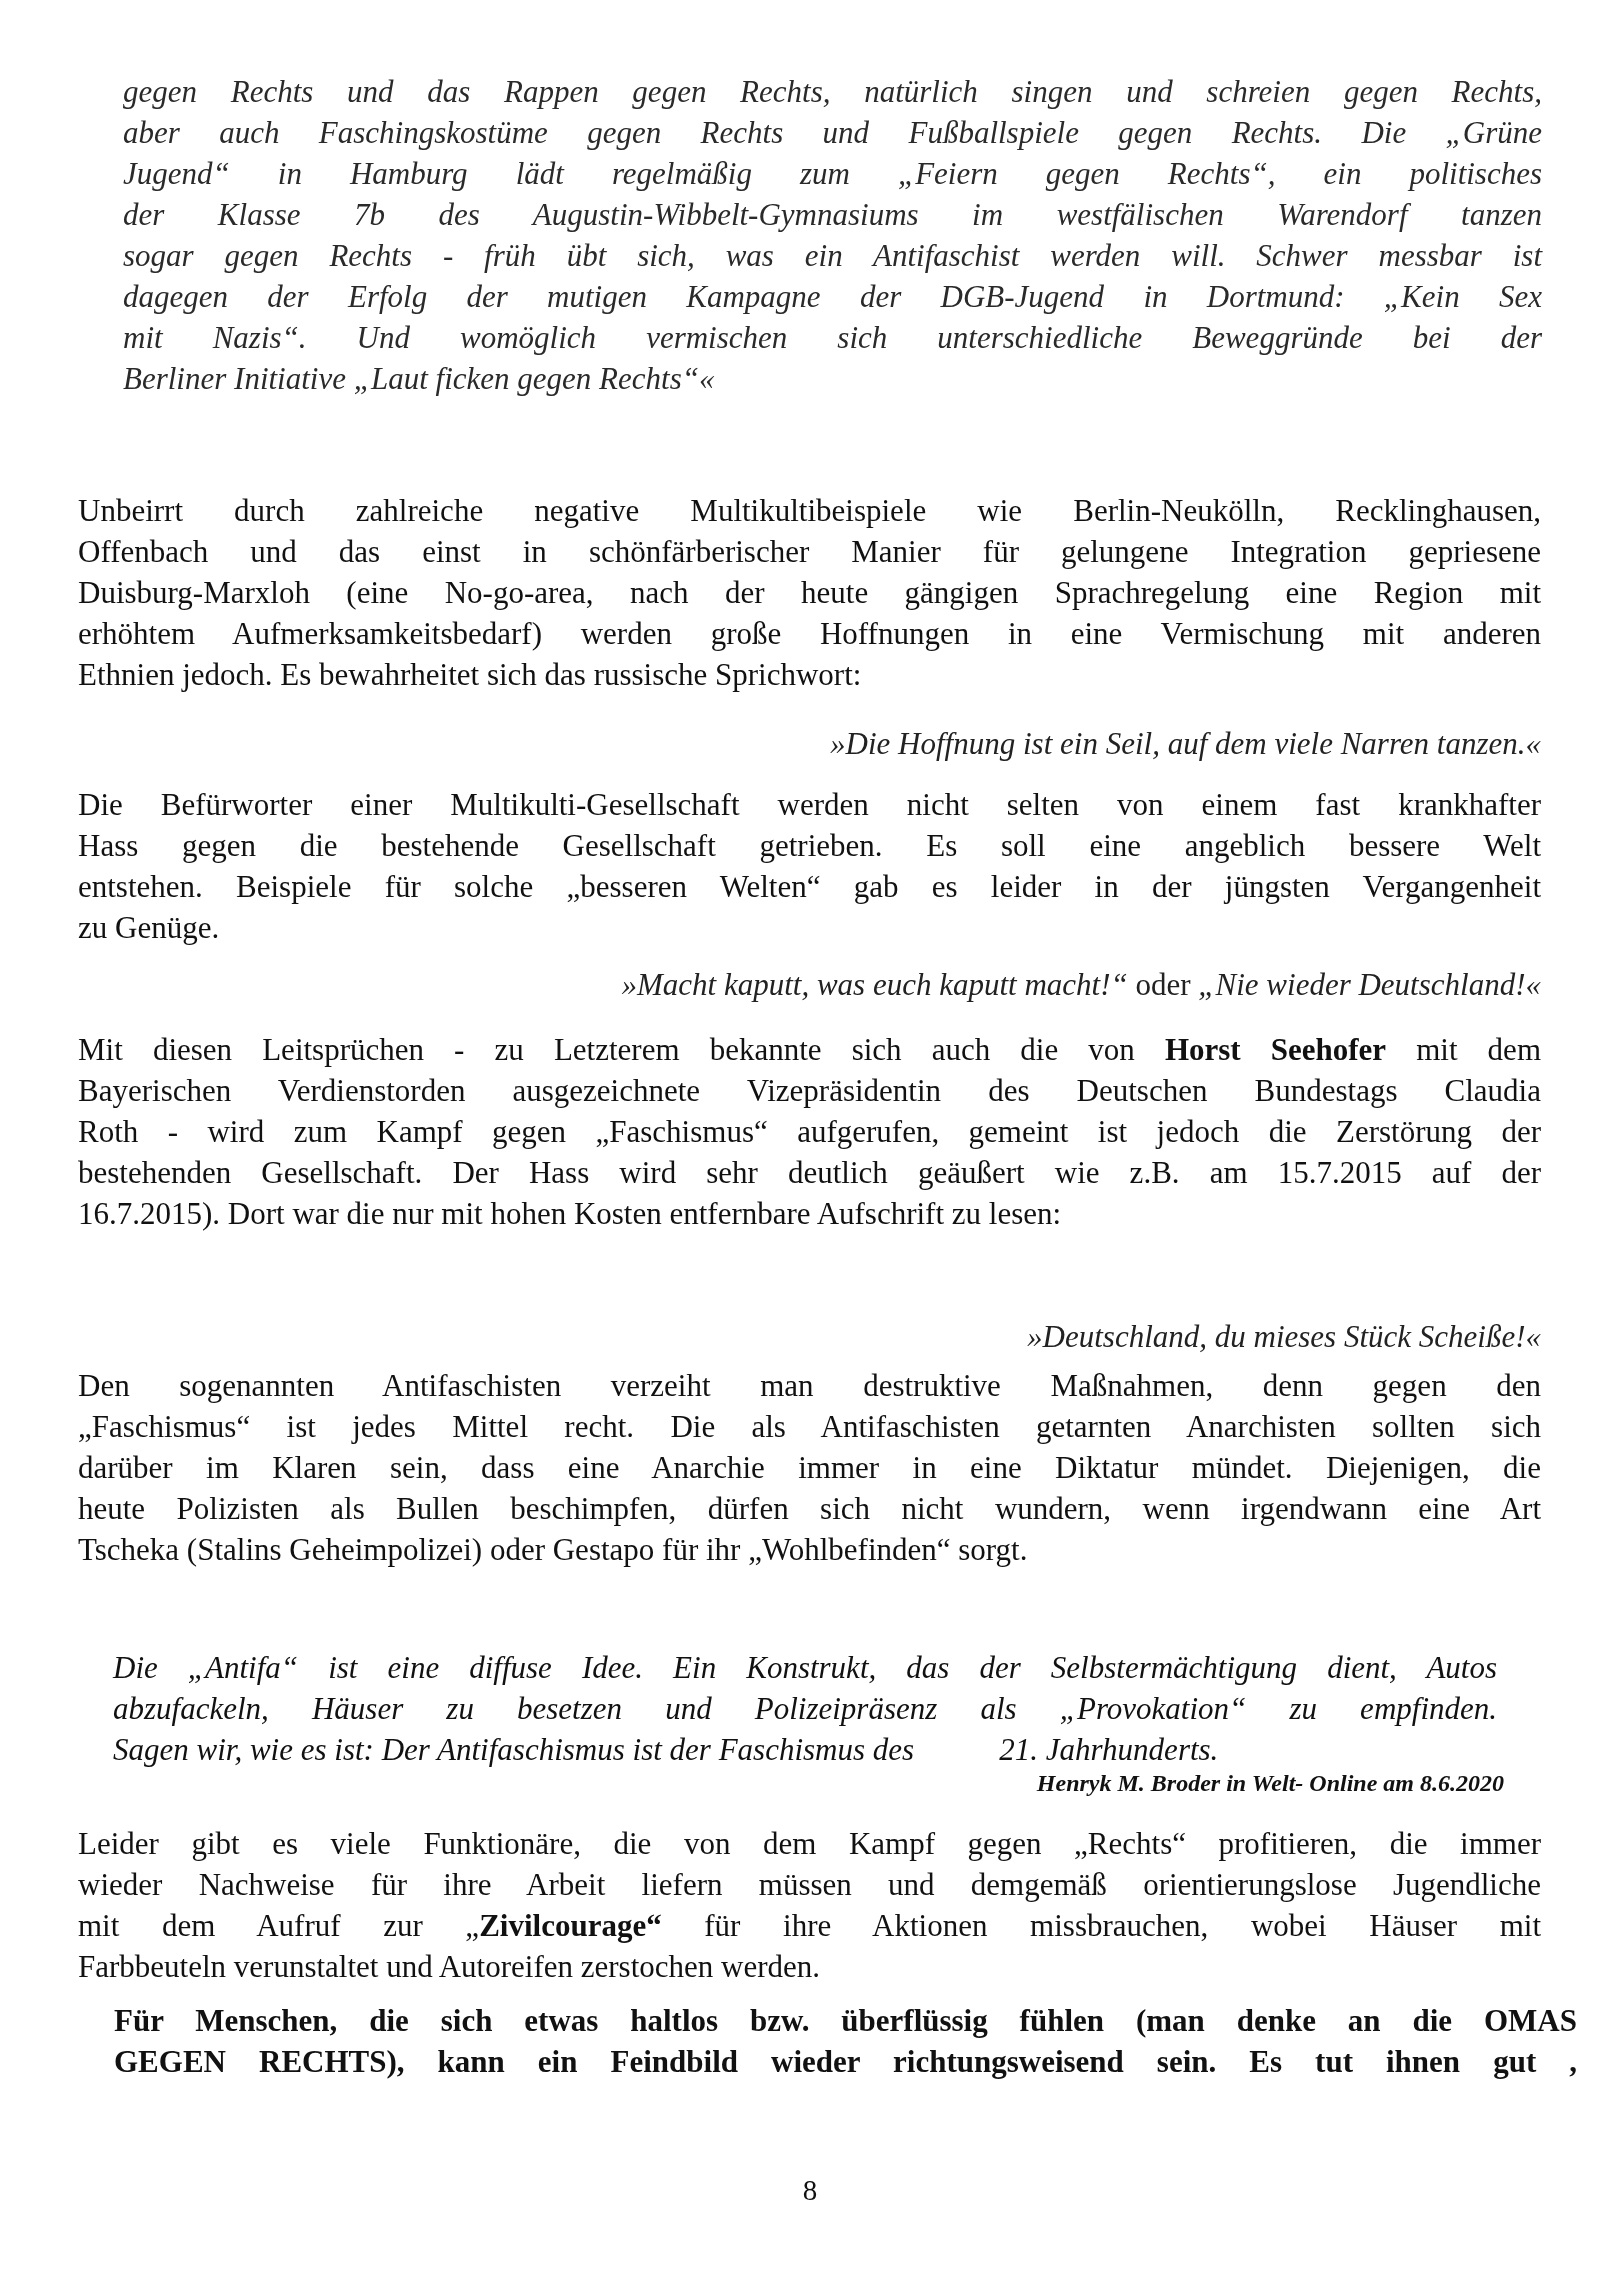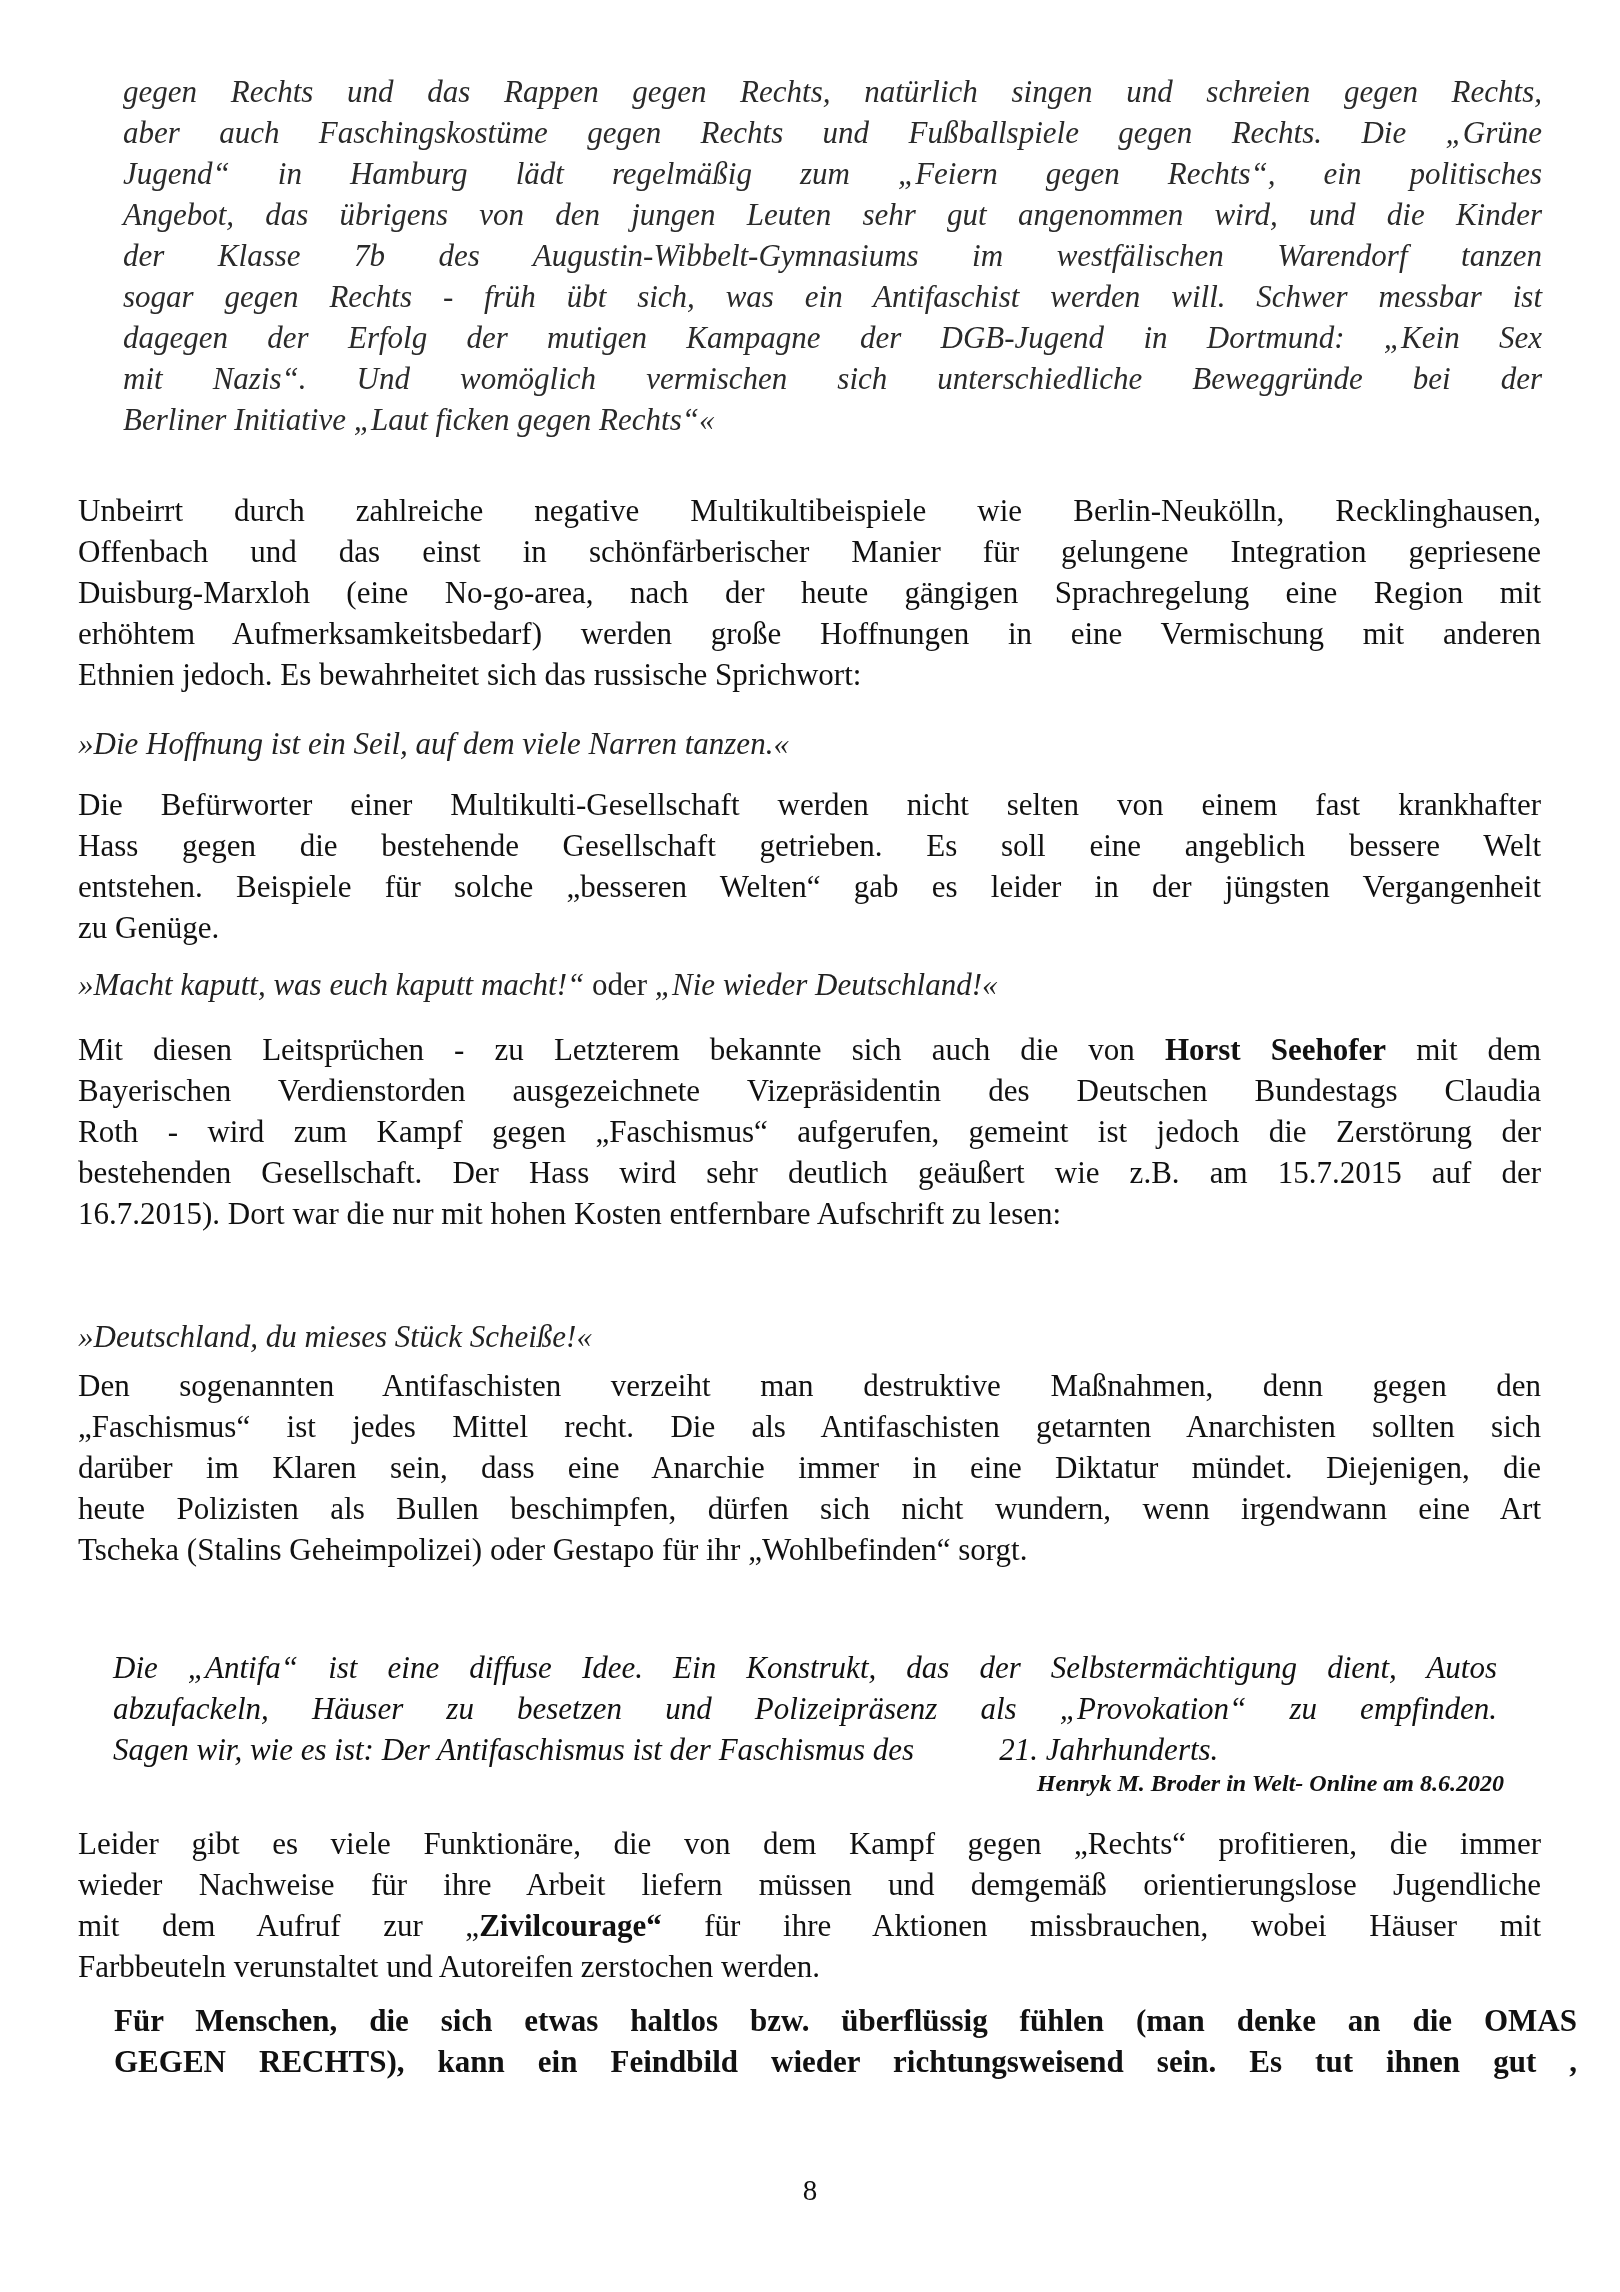--- a/index.html
+++ b/index.html
@@ -2,37 +2,36 @@
 <html><head>
 <meta charset="utf-8">
 <style>
   html, body { margin: 0; padding: 0; background: #ffffff; }
   body { width: 1620px; height: 2293px; position: relative; overflow: hidden;
          font-family: "Liberation Serif", "DejaVu Serif", serif; color: #111; }
   .blk { position: absolute; left: 78px; width: 1463px; font-size: 31px; line-height: 41px;
          text-align: justify; margin: 0; }
   .blk.ital { font-style: italic; color: #2a2a2a; }
   .quote-top { left: 123px; width: 1419px; }
-  .center { text-align: left; font-style: italic; color: #222; }
+  .center { text-align: right; font-style: italic; color: #222; }
   .line { display: block; text-align: justify; text-align-last: justify; white-space: nowrap; }
   .line.last { text-align-last: left; }
   .broder { left: 113px; width: 1384px; }
   .attrib { position: absolute; right: 116px; font-size: 24px; font-weight: bold; font-style: italic; }
   .bold { font-weight: bold; }
   .upright { font-style: normal; }
   .pagenum { position: absolute; left: 0; width: 1620px; text-align: center; top: 2174px; font-size: 29px; }
 </style>
 </head>
 <body>
 
 <div class="blk ital quote-top" style="top:71px;">
   <span class="line">gegen Rechts und das Rappen gegen Rechts, natürlich singen und schreien gegen Rechts,</span>
   <span class="line">aber auch Faschingskostüme gegen Rechts und Fußballspiele gegen Rechts. Die „Grüne</span>
   <span class="line">Jugend“ in Hamburg lädt regelmäßig zum „Feiern gegen Rechts“, ein politisches</span>
-  <span class="line">Angebot, das übrigens von den jungen Leuten sehr gut angenommen wird, und die Kinder</span>
   <span class="line">der Klasse 7b des Augustin-Wibbelt-Gymnasiums im westfälischen Warendorf tanzen</span>
   <span class="line">sogar gegen Rechts - früh übt sich, was ein Antifaschist werden will. Schwer messbar ist</span>
   <span class="line">dagegen der Erfolg der mutigen Kampagne der DGB-Jugend in Dortmund: „Kein Sex</span>
   <span class="line">mit Nazis“. Und womöglich vermischen sich unterschiedliche Beweggründe bei der</span>
   <span class="line last">Berliner Initiative „Laut ficken gegen Rechts“«</span>
 </div>
 
 <div class="blk" style="top:490px;">
   <span class="line">Unbeirrt durch zahlreiche negative Multikultibeispiele wie Berlin-Neukölln, Recklinghausen,</span>
   <span class="line">Offenbach und das einst in schönfärberischer Manier für gelungene Integration gepriesene</span>

